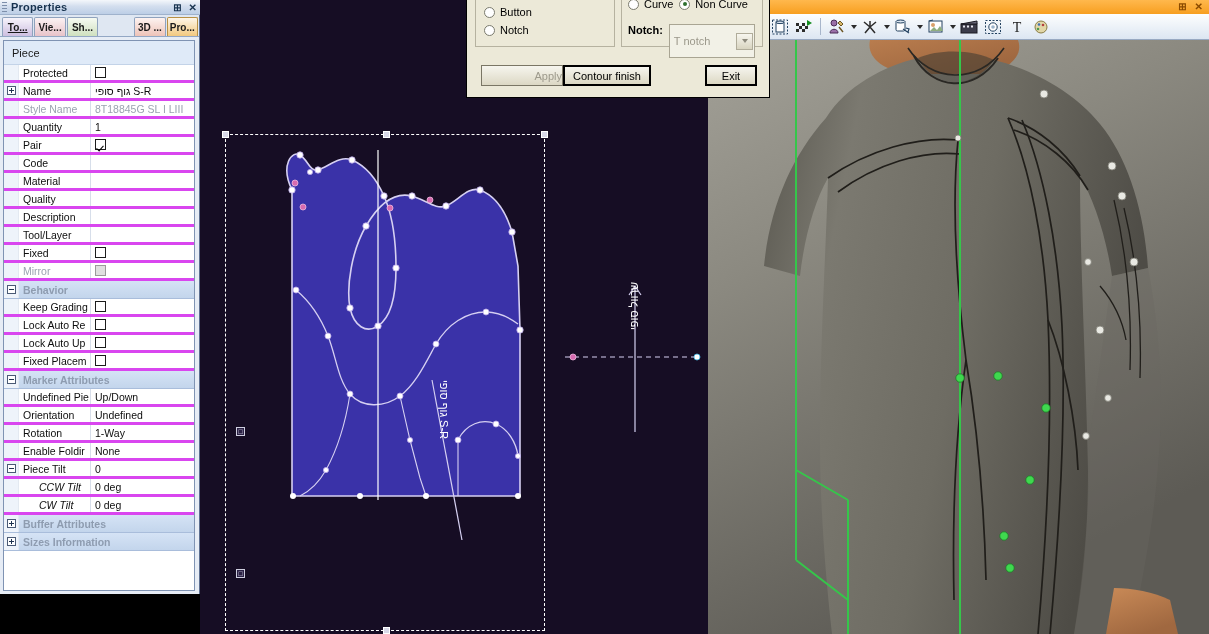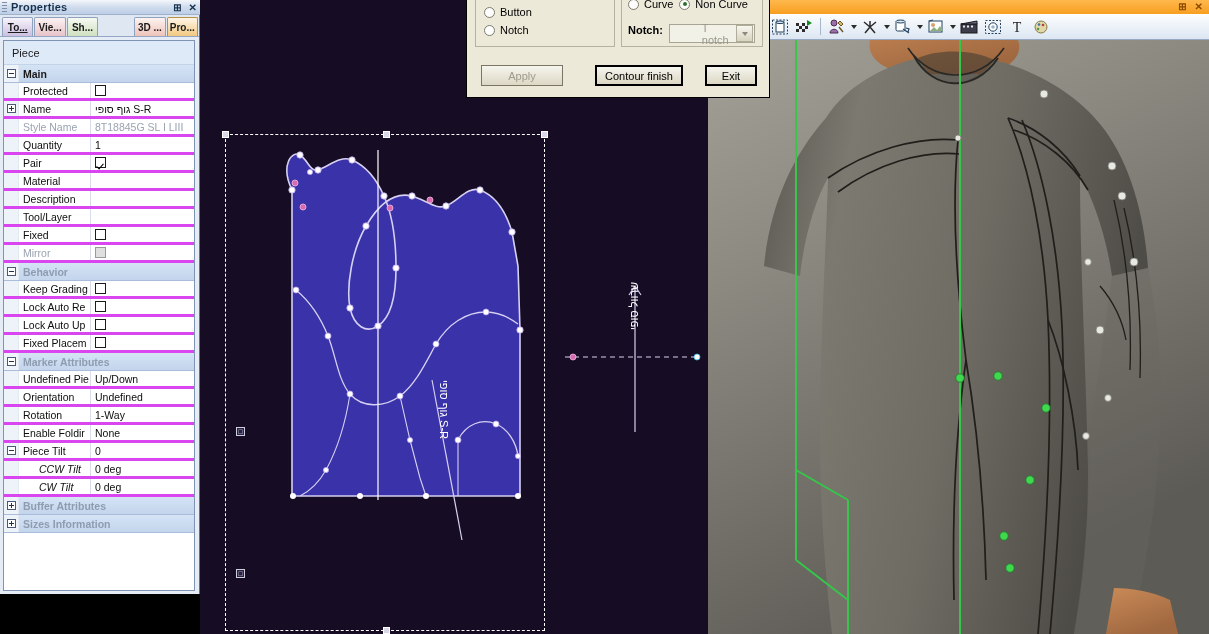--- a/index.html
+++ b/index.html
@@ -199,22 +199,22 @@
   .dlg-btn {
     position: absolute; height: 21px;
     background: linear-gradient(to bottom,#f6f5ee,#dcd8c4);
     border: 1px solid #7a7665;
     display: flex; align-items: center; justify-content: center;
     font-size: 11px; color: #000;
   }
   .dlg-btn.dis { color: #9d9a8c; }
   .dlg-btn.default { border: 2px solid #000; }
   .combo {
-    position: absolute; height: 19px; background: #f2f1e7;
-    border: 1px solid #a9a593; display: flex; align-items: center; padding-left: 28px;
+    position: absolute; height: 34px; background: #f2f1e7;
+    border: 1px solid #a9a593; display: flex; align-items: center;
   }
   .combo .cv { flex: 1; padding-left: 4px; color: #9b988b; font-size: 11px; }
   .combo .cbtn {
     width: 17px; height: 17px; margin-right: 1px;
     background: linear-gradient(to bottom,#f7f6ef,#d8d4c0);
     border: 1px solid #b0ac9a;
     display: flex; align-items: center; justify-content: center;
   }
   .combo .cbtn .caret { border-top-color: #8d8a7d; }
 </style>
@@ -248,26 +248,20 @@
           <span>3D ...</span>
         </div>
       <div class="ptab t4">
           <span>Pro...</span>
         </div>
     </div>
 
     <div id="props-body">
       <div id="piece-header">Piece</div>
       <div id="grid">
-          <div class="grow section strong">
-            <div class="expander">
-              <span class="expbox "></span>
-            </div>
-            <div class="lab">Main</div>
-          </div>
           <div class="grow">
             <div class="expander"></div>
             <div class="lab">Protected</div>
             <div class="val">
               <span class="cbox"></span>
             </div>
           </div>
           <div class="grow">
             <div class="expander">
               <span class="expbox plus"></span>
@@ -287,21 +281,31 @@
           </div>
           <div class="grow">
             <div class="expander"></div>
             <div class="lab">Pair</div>
             <div class="val">
               <span class="cbox checked"></span>
             </div>
           </div>
           <div class="grow">
             <div class="expander"></div>
+            <div class="lab">Code</div>
+            <div class="val"></div>
+          </div>
+          <div class="grow">
+            <div class="expander"></div>
             <div class="lab">Material</div>
+            <div class="val"></div>
+          </div>
+          <div class="grow">
+            <div class="expander"></div>
+            <div class="lab">Quality</div>
             <div class="val"></div>
           </div>
           <div class="grow">
             <div class="expander"></div>
             <div class="lab">Description</div>
             <div class="val"></div>
           </div>
           <div class="grow">
             <div class="expander"></div>
             <div class="lab">Tool/Layer</div>
@@ -753,24 +757,24 @@
         <span style="font-weight:bold;">Notch:</span>
         <div class="combo" style="position:relative; width:86px;">
           <span class="cv">T notch</span>
           <span class="cbtn">
               <span class="caret"></span>
             </span>
         </div>
       </div>
     </div>
 
-    <div class="dlg-btn dis" style="left:14px; top:126px; width:82px;">
+    <div class="dlg-btn dis" style="left:14px; top:126px; width:82px;justify-content:flex-end;">
       <span>Apply</span>
     </div>
-    <div class="dlg-btn default" style="left:128px; top:126px; width:88px;align-items:center;">
+    <div class="dlg-btn default" style="left:96px; top:126px; width:88px;align-items:center;">
       <span>Contour finish</span>
     </div>
     <div class="dlg-btn default" style="left:238px; top:126px; width:52px;">
       <span>Exit</span>
     </div>
   </div>
 
 </div>
 
 </body></html>

